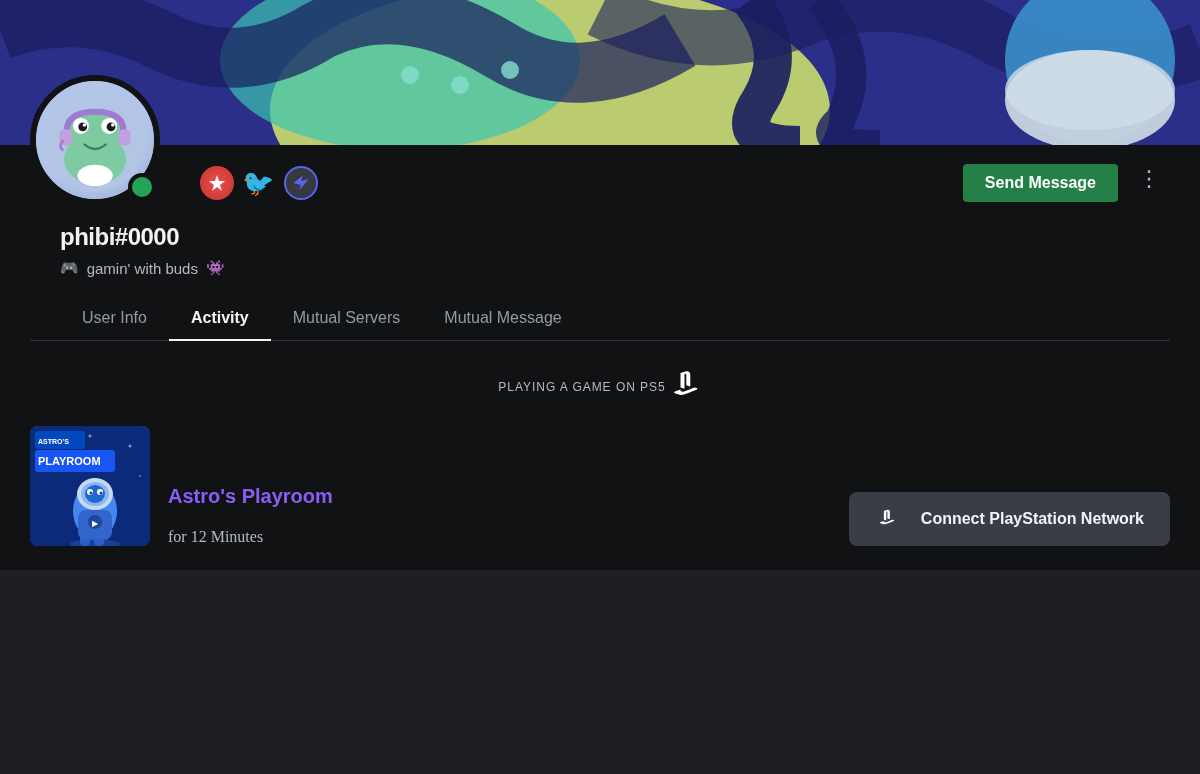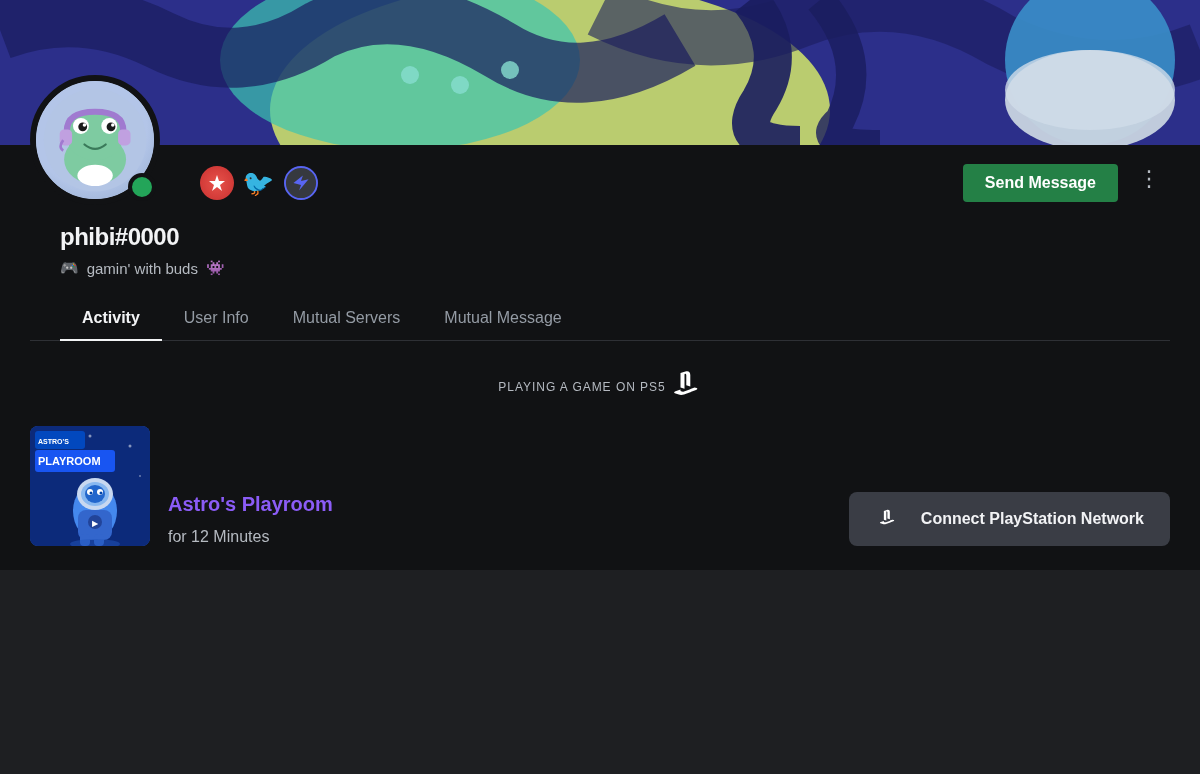--- a/index.html
+++ b/index.html
@@ -224,21 +224,22 @@
       flex: 1;
     }
     .game-title {
       font-size: 20px;
       font-weight: 700;
       color: #8b5cf6;
     }
     .game-time {
       font-size: 16px;
       color: #b5bac1;
-      margin-top: 12px;
+      margin-top: 20px;
+      font-family: Liberation Serif, serif;
     }
     .psn-btn {
       background: #3a3d45;
       color: #f2f3f5;
       border: none;
       border-radius: 8px;
       padding: 14px 26px;
       font-size: 16px;
       font-weight: 600;
       cursor: pointer;
@@ -342,25 +343,25 @@
   <div class="username-section">
     <div class="username">phibi#0000</div>
     <div class="status-row">
       <span>🎮</span>
       <span>gamin' with buds</span>
       <span>👾</span>
     </div>
   </div>
 
   <div class="tabs">
+    <div class="tab">
+      <span>User Info</span>
+    </div>
     <div class="tab active">
       <span>Activity</span>
-    </div>
-    <div class="tab">
-      <span>User Info</span>
     </div>
     <div class="tab">
       <span>Mutual Servers</span>
     </div>
     <div class="tab">
       <span>Mutual Message</span>
     </div>
   </div>
 </div>
 

